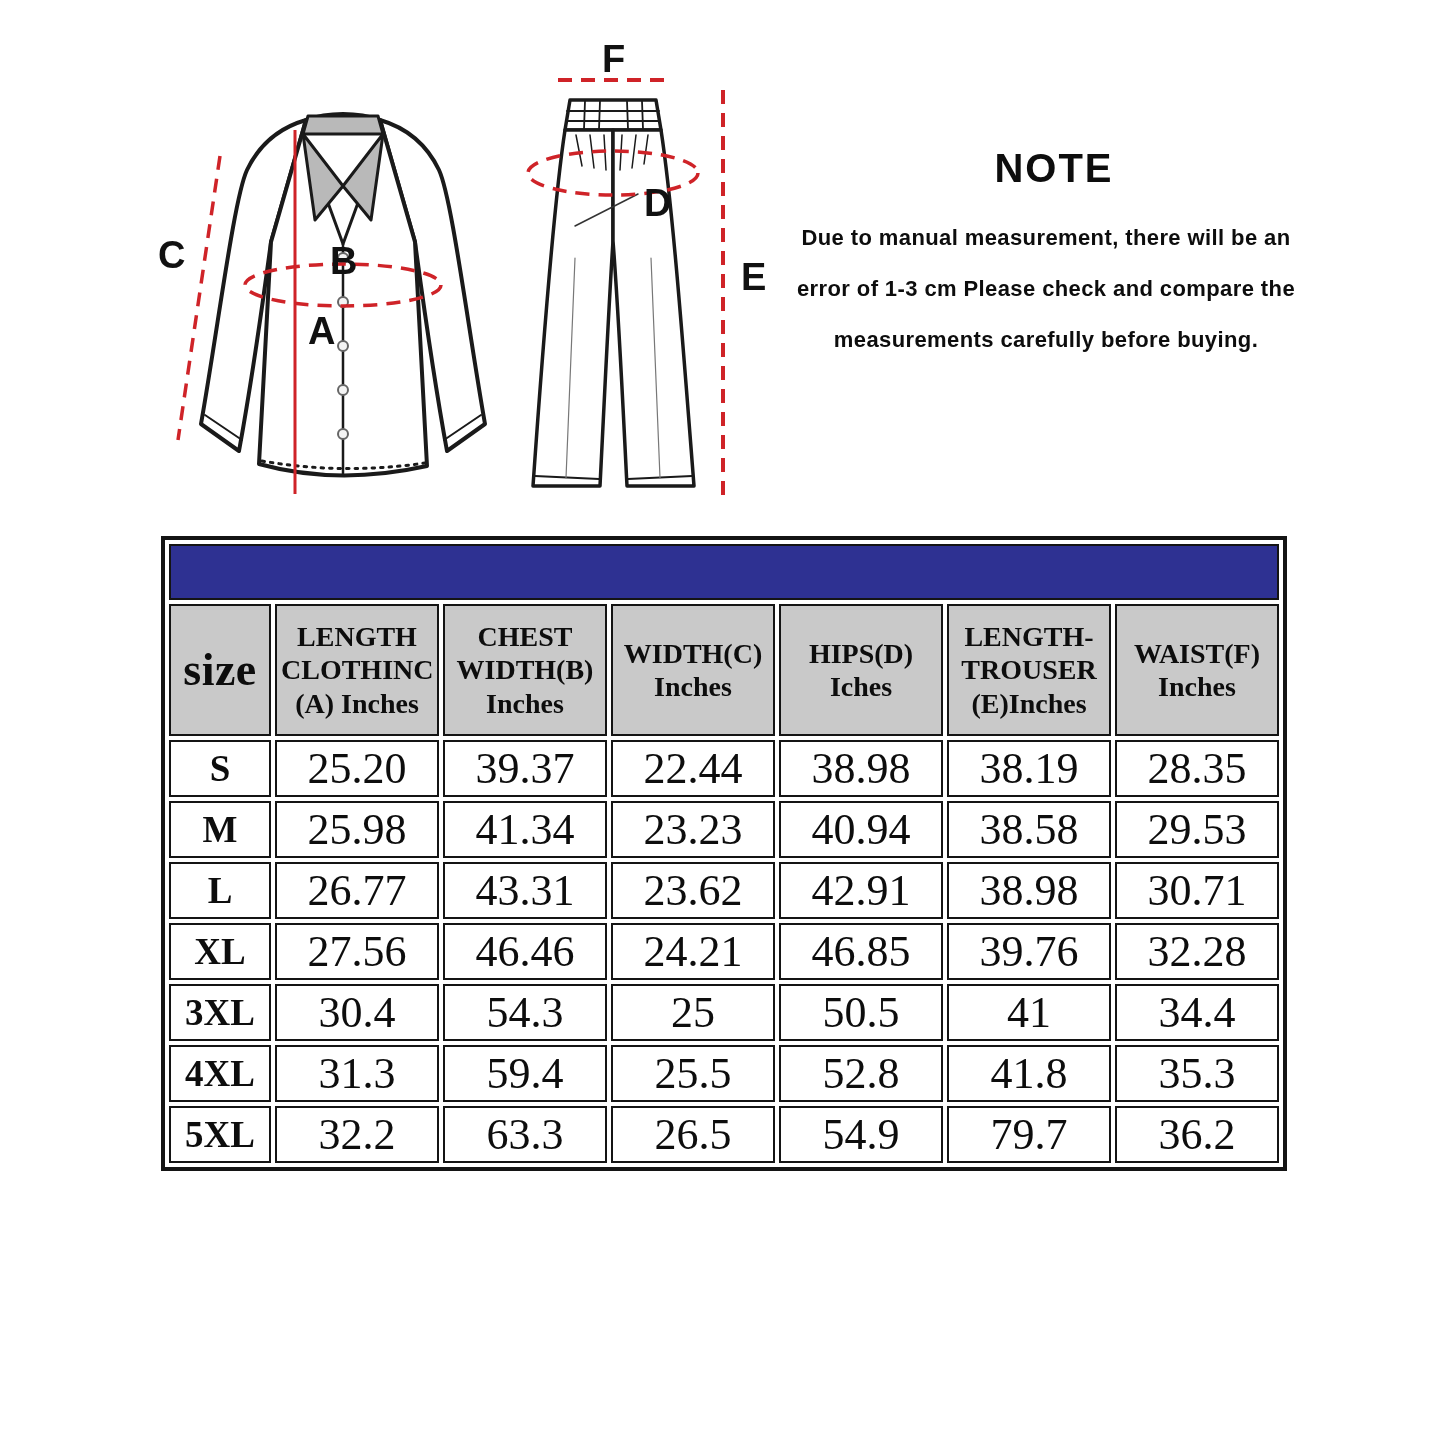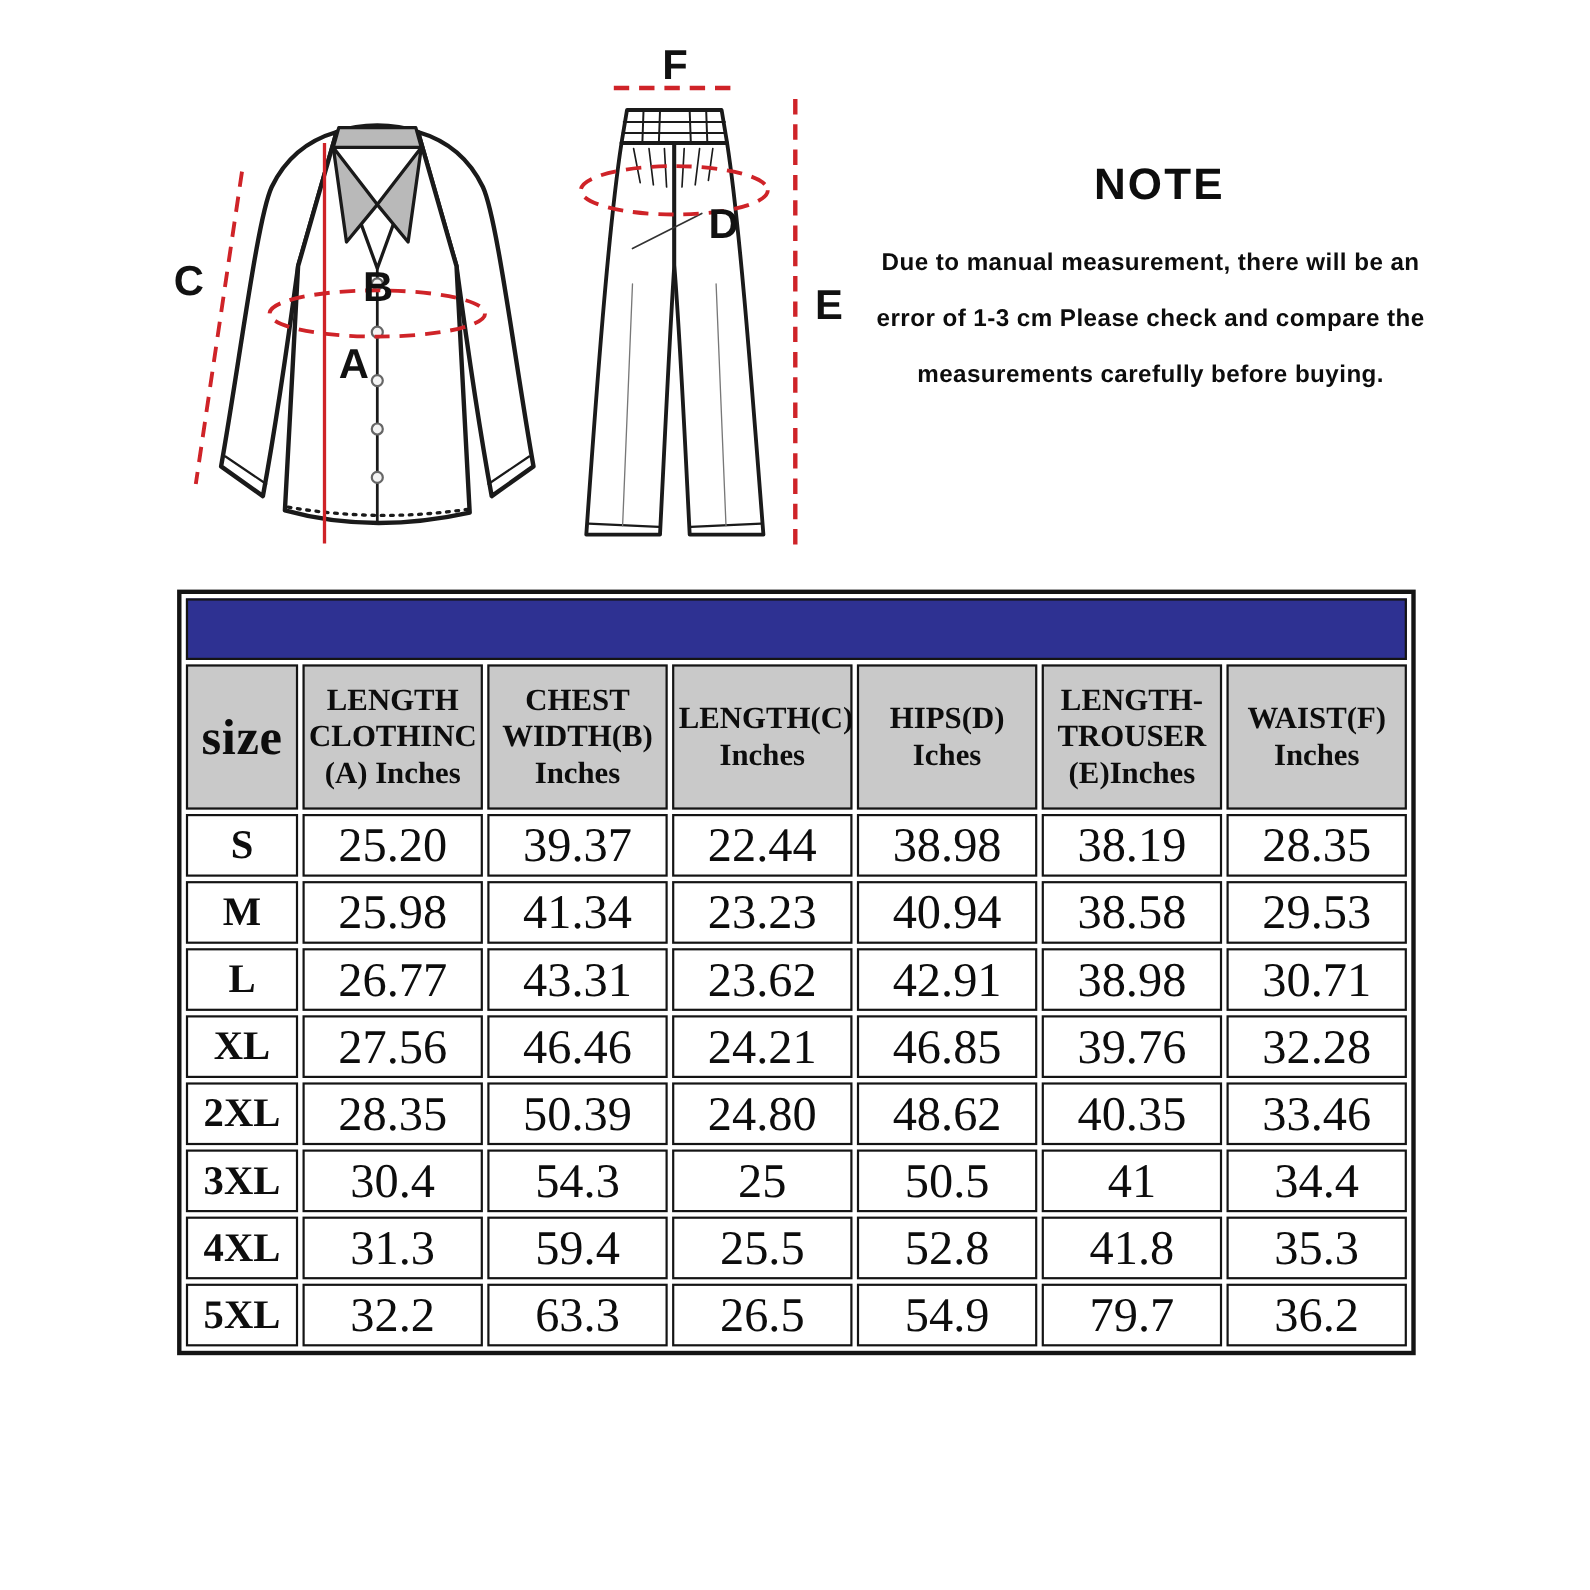--- a/index.html
+++ b/index.html
@@ -199,21 +199,21 @@
           <col>
       </colgroup>
       <tbody>
           <tr>
         <td class="banner" colspan="7"></td>
       </tr>
       <tr>
         <th class="size-head">size</th>
         <th>LENGTH CLOTHINC (A) Inches</th>
         <th>CHEST WIDTH(B) Inches</th>
-        <th>LENGTH(C) Inches</th>
+        <th>WIDTH(C) Inches</th>
         <th>HIPS(D) Iches</th>
         <th>LENGTH-TROUSER (E)Inches</th>
         <th>WAIST(F) Inches</th>
       </tr>
       <tr>
         <td class="cell size-cell">S</td>
         <td class="cell">25.20</td>
         <td class="cell">39.37</td>
         <td class="cell">22.44</td>
         <td class="cell">38.98</td>
@@ -241,29 +241,20 @@
       <tr>
         <td class="cell size-cell">XL</td>
         <td class="cell">27.56</td>
         <td class="cell">46.46</td>
         <td class="cell">24.21</td>
         <td class="cell">46.85</td>
         <td class="cell">39.76</td>
         <td class="cell">32.28</td>
       </tr>
       <tr>
-        <td class="cell size-cell">2XL</td>
-        <td class="cell">28.35</td>
-        <td class="cell">50.39</td>
-        <td class="cell">24.80</td>
-        <td class="cell">48.62</td>
-        <td class="cell">40.35</td>
-        <td class="cell">33.46</td>
-      </tr>
-      <tr>
         <td class="cell size-cell">3XL</td>
         <td class="cell">30.4</td>
         <td class="cell">54.3</td>
         <td class="cell">25</td>
         <td class="cell">50.5</td>
         <td class="cell">41</td>
         <td class="cell">34.4</td>
       </tr>
       <tr>
         <td class="cell size-cell">4XL</td>

